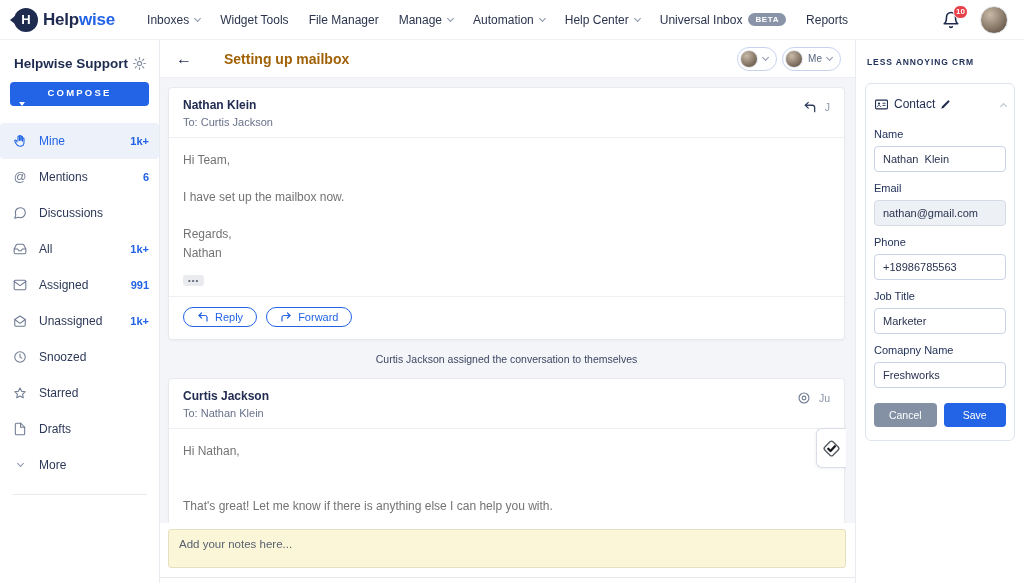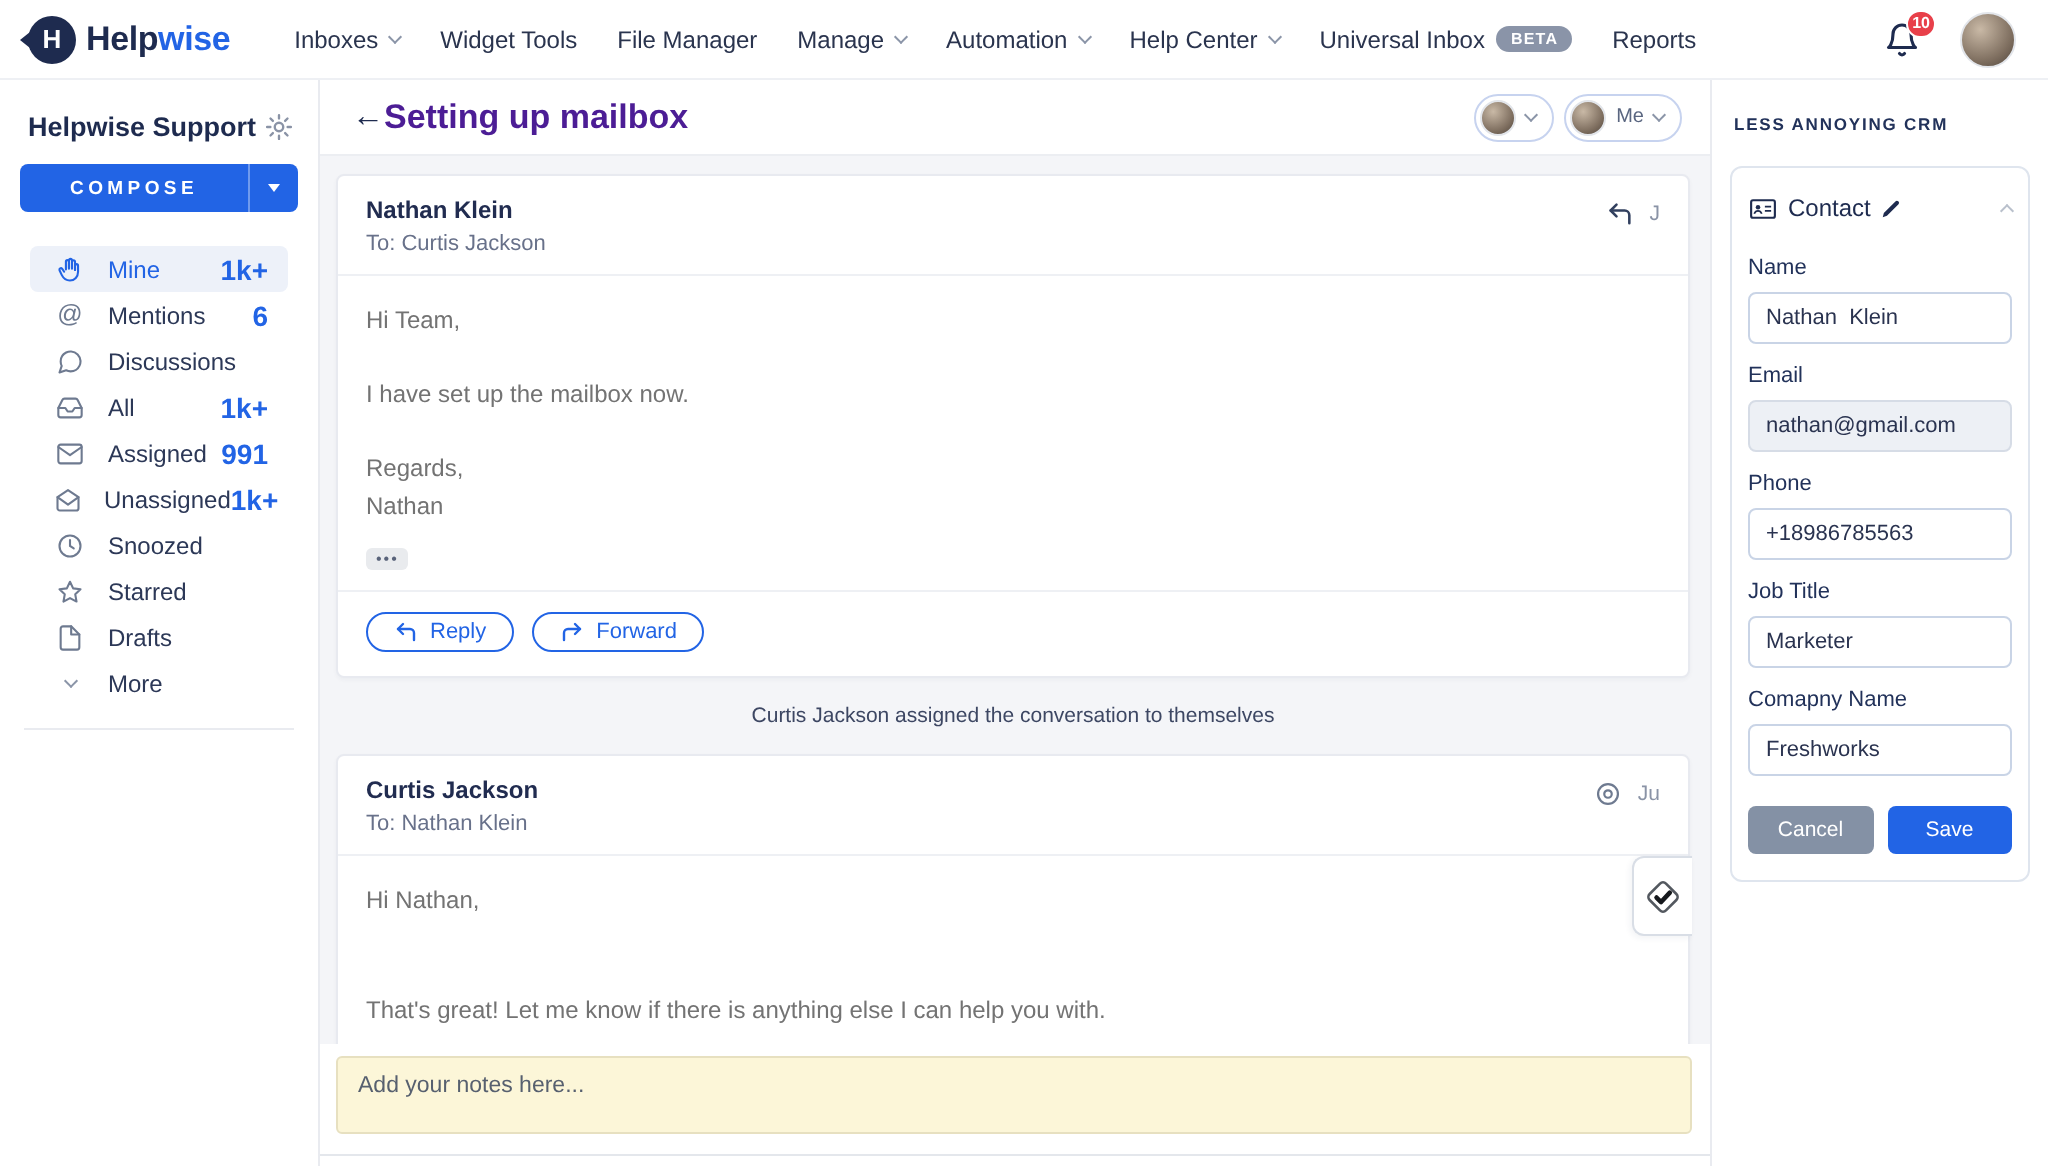--- a/index.html
+++ b/index.html
@@ -35,44 +35,44 @@
 
   
   .app-body { display:flex; height:543px; }
 
   
   .sidebar { width:160px; background:#fff; border-right:1px solid #e9ebf0; padding-top:8px; flex:none; }
   .sidebar-head { display:flex; align-items:center; justify-content:space-between;
     padding:8px 12px 11px 14px; }
   .sidebar-title { font-size:13.5px; font-weight:700; color:#1e2b4f; }
   .compose { margin:0 10px; height:24px; display:flex; border-radius:4px; overflow:hidden;
-    background:#2264e5; color:#fff; cursor:pointer; }
+    background:#2264e5; color:#fff; cursor:pointer;flex-direction:column; }
   .compose-main { flex:1; display:flex; align-items:center; justify-content:center;
     font-size:9.5px; font-weight:700; letter-spacing:2.2px; }
   .compose-sep { width:1px; background:rgba(255,255,255,.35); }
   .compose-caret { width:24px; display:flex; align-items:center; justify-content:center; }
   .caret-down { width:0; height:0; border-left:3.5px solid transparent; border-right:3.5px solid transparent;
     border-top:4px solid #fff; }
   .side-items { margin-top:17px; }
-  .side-item { display:flex; align-items:center; height:23px; margin:0 15px; padding:0 10px 0 12px;
+  .side-item { display:flex; align-items:center; height:36px; margin:0 0; padding:0 10px 0 12px;
     border-radius:4px; font-size:12px; color:#2c3857; cursor:pointer; }
   .side-item .icn { width:16px; display:flex; justify-content:center; align-items:center; color:#6e7a90; }
   .side-item .lbl { margin-left:11px; }
-  .side-item .cnt { margin-left:auto; font-size:14px; font-weight:700; color:#2264e5; }
+  .side-item .cnt { margin-left:auto; font-size:11px; font-weight:700; color:#2264e5; }
   .side-item.active { background:#edf1f9; color:#2264e5; }
   .side-item.active .icn { color:#2264e5; }
   .at-glyph { font-size:12.5px; font-weight:500; line-height:1; }
   .side-divider { border-top:1px solid #e9ebf0; margin:11px 12px 0; }
 
   
   .main { flex:1; min-width:0; display:flex; flex-direction:column; background:#f4f5f8; position:relative; }
   .conv-header { height:38px; flex:none; background:#fff; border-bottom:1px solid #eceef2;
     display:flex; align-items:center; padding:0 14px 0 16px; }
   .back-arrow { font-size:16px; color:#1e2b4f; cursor:pointer; line-height:1; }
-  .conv-title { font-size:17px; font-weight:700; color:#4c1d95; margin-left:0; }
+  .conv-title { font-size:14px; font-weight:700; color:#a16207; margin-left:32px; }
   .head-pills { margin-left:auto; display:flex; gap:5px; }
   .pill { height:24px; border:1px solid #c7d3ef; border-radius:999px; background:#fff;
     display:flex; align-items:center; gap:5px; padding:0 8px 0 2px; cursor:pointer; }
   .pill .me-lbl { font-size:10px; color:#5a6680; }
 
   .thread { flex:1; min-height:0; overflow:hidden; padding:9px 10px 0 8px; }
   .msg-card { background:#fff; border:1px solid #e8eaf0; border-radius:4px; overflow:hidden;
     box-shadow:0 1px 2px rgba(30,43,79,.04); }
   .msg-head { display:flex; align-items:flex-start; padding:10px 14px 9px; border-bottom:1px solid #eef0f4; }
   .sender { font-size:12px; font-weight:700; color:#212c50; }

